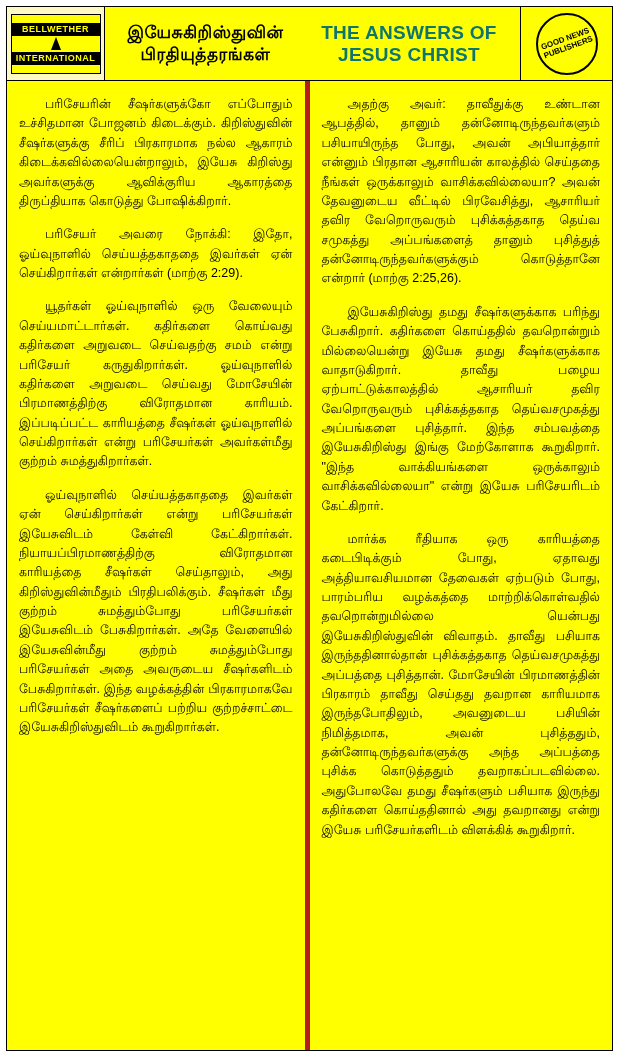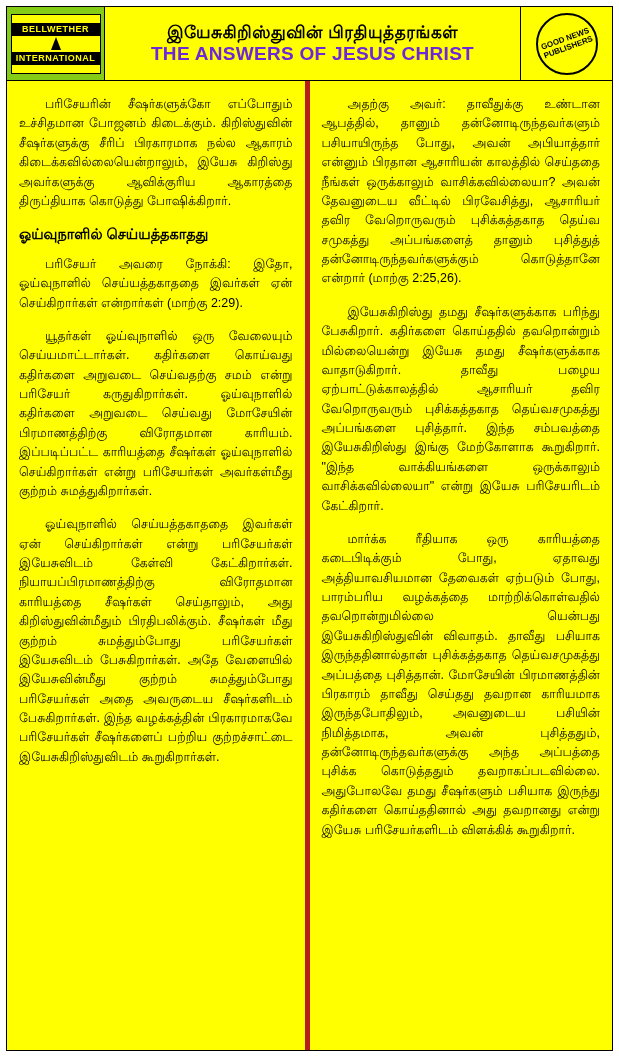--- a/index.html
+++ b/index.html
@@ -37,21 +37,21 @@
     display: flex;
     align-items: stretch;
   }
   .logo-left {
     width: 98px;
     border-right: 1px solid #000000;
     box-sizing: border-box;
     display: flex;
     align-items: center;
     justify-content: center;
-    background: #84cc16;
+    background: #fef9c3;
   }
   .logo-left-inner {
     width: 88px;
     height: 58px;
     border: 1px solid #000000;
     background: #ffff00;
     display: flex;
     align-items: center;
     justify-content: center;
     flex-direction: column;
@@ -107,38 +107,38 @@
     transform: rotate(-20deg);
     font-size: 8px;
     font-weight: bold;
     line-height: 1.15;
     text-align: center;
     color: #000000;
   }
   .title-block {
     flex: 1;
     display: flex;
-    flex-direction: column;
+    flex-direction: row;
     align-items: center;
     justify-content: center;
     padding: 2px 4px;
     box-sizing: border-box;
   }
   .title-ta {
     font-size: 17px;
     font-weight: bold;
     color: #000000;
     letter-spacing: 0.5px;
     line-height: 1.25;
     text-align: center;
   }
   .title-en {
     font-size: 19px;
     font-weight: bold;
-    color: #6d28d9;
+    color: #0f766e;
     text-align: center;
     letter-spacing: 0.3px;
   }
   
   .columns {
     display: flex;
     height: 969px;
     box-sizing: border-box;
   }
   .col {
@@ -203,21 +203,20 @@
         </div>
       </div>
 
     </div>
 
     <div class="columns">
 
       <div class="col col-left">
         <p class="body">பரிசேயரின் சீஷர்களுக்கோ எப்போதும் உச்சிதமான போஜனம் கிடைக்கும். கிறிஸ்துவின் சீஷர்களுக்கு சீரிப் பிரகாரமாக நல்ல ஆகாரம் கிடைக்கவில்லையென்றாலும், இயேசு கிறிஸ்து அவர்களுக்கு ஆவிக்குரிய ஆகாரத்தை திருப்தியாக கொடுத்து போஷிக்கிறார்.</p>
 
-        <h2 class="heading">ஓய்வுநாளில் செய்யத்தகாதது</h2>
 
         <p class="body bold">பரிசேயர் அவரை நோக்கி: இதோ, ஓய்வுநாளில் செய்யத்தகாததை இவர்கள் ஏன் செய்கிறார்கள் என்றார்கள் (மாற்கு 2:29).</p>
         <p class="body">யூதர்கள் ஓய்வுநாளில் ஒரு வேலையும் செய்யமாட்டார்கள். கதிர்களை கொய்வது கதிர்களை அறுவடை செய்வதற்கு சமம் என்று பரிசேயர் கருதுகிறார்கள். ஓய்வுநாளில் கதிர்களை அறுவடை செய்வது மோசேயின் பிரமாணத்திற்கு விரோதமான காரியம். இப்படிப்பட்ட காரியத்தை சீஷர்கள் ஓய்வுநாளில் செய்கிறார்கள் என்று பரிசேயர்கள் அவர்கள்மீது குற்றம் சுமத்துகிறார்கள்.</p>
         <p class="body">ஓய்வுநாளில் செய்யத்தகாததை இவர்கள் ஏன் செய்கிறார்கள் என்று பரிசேயர்கள் இயேசுவிடம் கேள்வி கேட்கிறார்கள். நியாயப்பிரமாணத்திற்கு விரோதமான காரியத்தை சீஷர்கள் செய்தாலும், அது கிறிஸ்துவின்மீதும் பிரதிபலிக்கும். சீஷர்கள் மீது குற்றம் சுமத்தும்போது பரிசேயர்கள் இயேசுவிடம் பேசுகிறார்கள். அதே வேளையில் இயேசுவின்மீது குற்றம் சுமத்தும்போது பரிசேயர்கள் அதை அவருடைய சீஷர்களிடம் பேசுகிறார்கள். இந்த வழக்கத்தின் பிரகாரமாகவே பரிசேயர்கள் சீஷர்களைப் பற்றிய குற்றச்சாட்டை இயேசுகிறிஸ்துவிடம் கூறுகிறார்கள்.</p>
       </div>
 
       <div class="col col-right">
 
         <p class="body bold">அதற்கு அவர்: தாவீதுக்கு உண்டான ஆபத்தில், தானும் தன்னோடிருந்தவர்களும் பசியாயிருந்த போது, அவன் அபியாத்தார் என்னும் பிரதான ஆசாரியன் காலத்தில் செய்ததை நீங்கள் ஒருக்காலும் வாசிக்கவில்லையா? அவன் தேவனுடைய வீட்டில் பிரவேசித்து, ஆசாரியர் தவிர வேறொருவரும் புசிக்கத்தகாத தெய்வ சமுகத்து அப்பங்களைத் தானும் புசித்துத் தன்னோடிருந்தவர்களுக்கும் கொடுத்தானே என்றார் (மாற்கு 2:25,26).</p>
         <p class="body">இயேசுகிறிஸ்து தமது சீஷர்களுக்காக பரிந்து பேசுகிறார். கதிர்களை கொய்ததில் தவறொன்றும் மில்லையென்று இயேசு தமது சீஷர்களுக்காக வாதாடுகிறார். தாவீது பழைய ஏற்பாட்டுக்காலத்தில் ஆசாரியர் தவிர வேறொருவரும் புசிக்கத்தகாத தெய்வசமுகத்து அப்பங்களை புசித்தார். இந்த சம்பவத்தை இயேசுகிறிஸ்து இங்கு மேற்கோளாக கூறுகிறார். "இந்த வாக்கியங்களை ஒருக்காலும் வாசிக்கவில்லையா" என்று இயேசு பரிசேயரிடம் கேட்கிறார்.</p>

